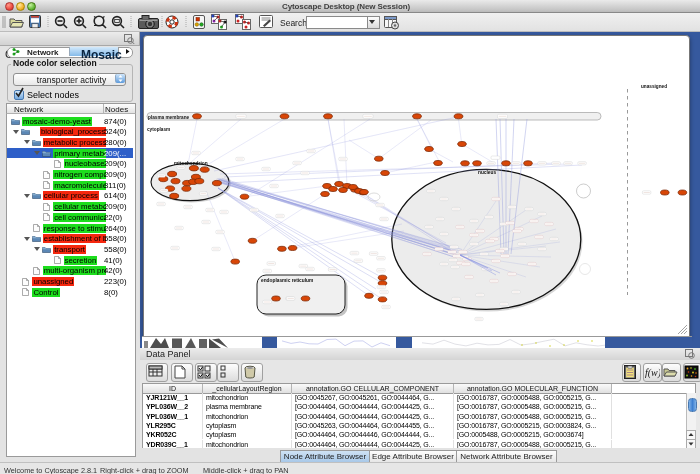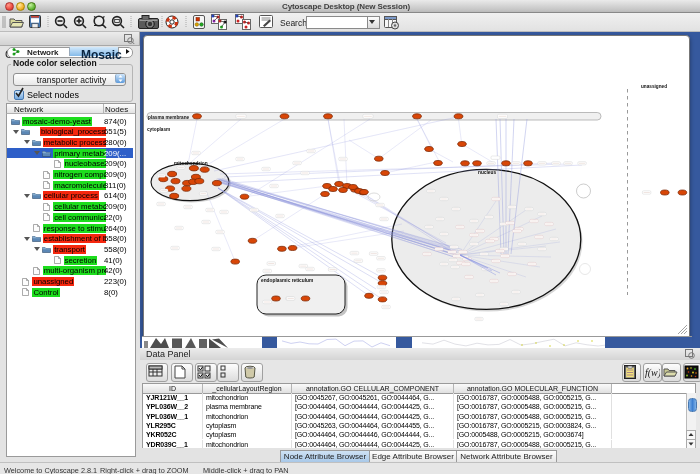--- a/index.html
+++ b/index.html
@@ -222,21 +222,21 @@
       <span class="lbl g" style="left:15.0px;max-width:82px;">mosaic-demo-yeast</span>
       <span class="num" style="color:#000;">874(0)</span>
     </div>
 <div class="trow" style="top:13.7px;">
       <span class="arr" style="left:6.4px;"></span>
       <svg class="folder" style="left:14.4px" viewBox="0 0 9 7" width="9" height="7">
         <path d="M0.5 6.5 L0.5 1.5 L3 1.5 L4 2.5 L8.5 2.5 L8.5 6.5 Z" fill="#5b87b5" stroke="#2d4a6b" stroke-width="0.6"></path>
         <path d="M0.5 3.2 L8.5 3.2 L8.5 2.5 L4 2.5 L3 1.5 L0.5 1.5 Z" fill="#87aed0"></path>
       </svg>
       <span class="lbl r" style="left:33px;max-width:72px;">biological_process</span>
-      <span class="num" style="color:#000;">651(5)</span>
+      <span class="num" style="color:#000;">524(0)</span>
     </div>
 <div class="trow" style="top:24.4px;">
       <span class="arr" style="left:16.8px;"></span>
       <svg class="folder" style="left:24.8px" viewBox="0 0 9 7" width="9" height="7">
         <path d="M0.5 6.5 L0.5 1.5 L3 1.5 L4 2.5 L8.5 2.5 L8.5 6.5 Z" fill="#5b87b5" stroke="#2d4a6b" stroke-width="0.6"></path>
         <path d="M0.5 3.2 L8.5 3.2 L8.5 2.5 L4 2.5 L3 1.5 L0.5 1.5 Z" fill="#87aed0"></path>
       </svg>
       <span class="lbl r" style="left:35.8px;max-width:61px;">metabolic process</span>
       <span class="num" style="color:#000;">280(0)</span>
     </div>

